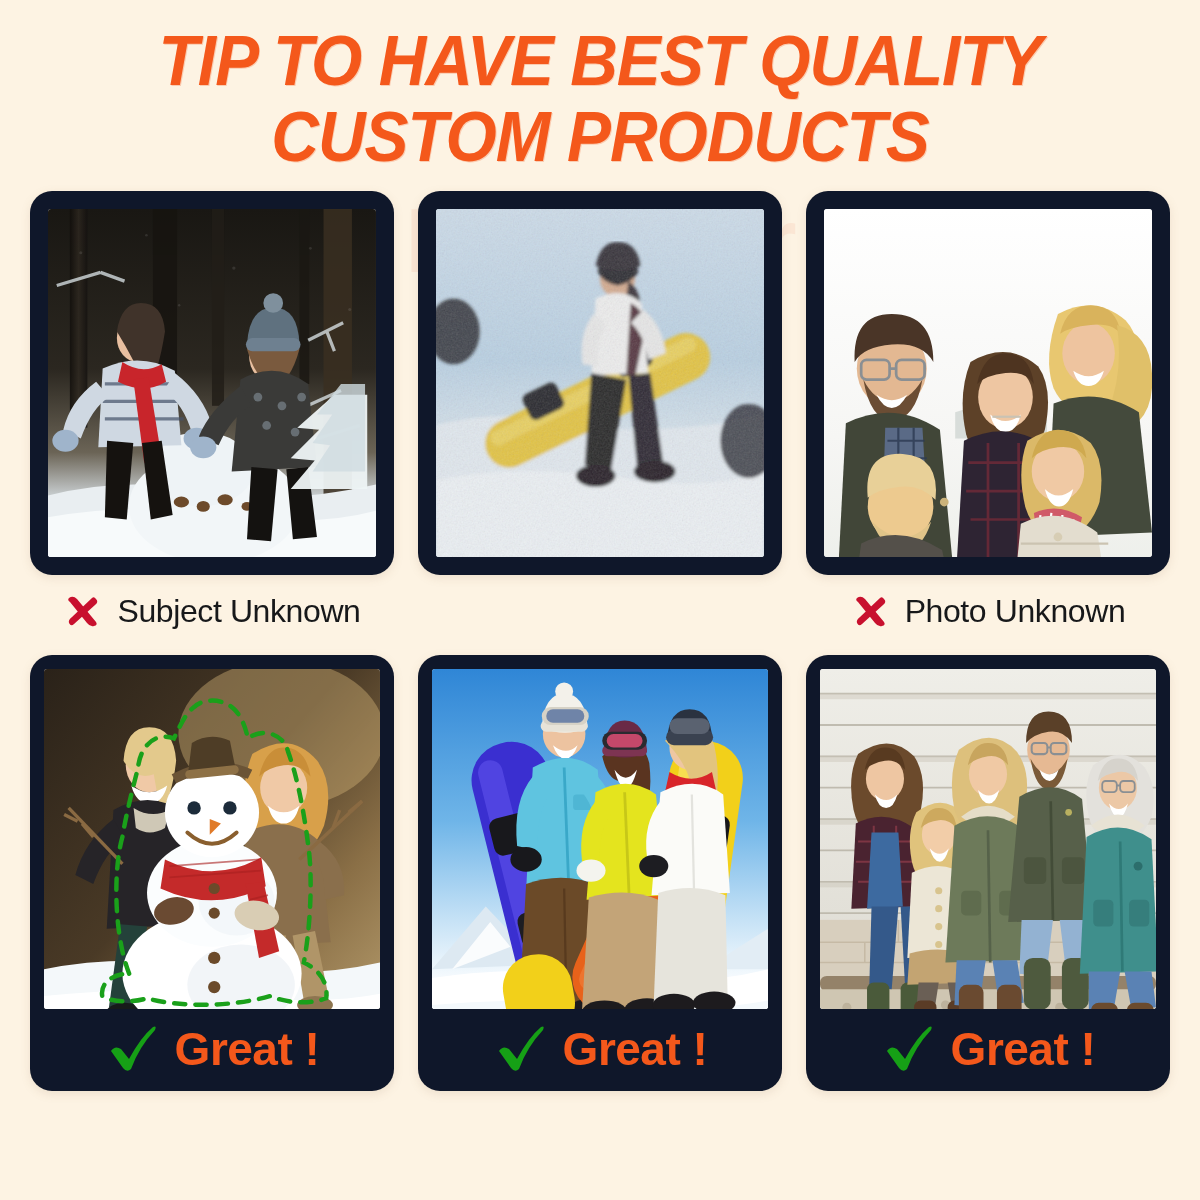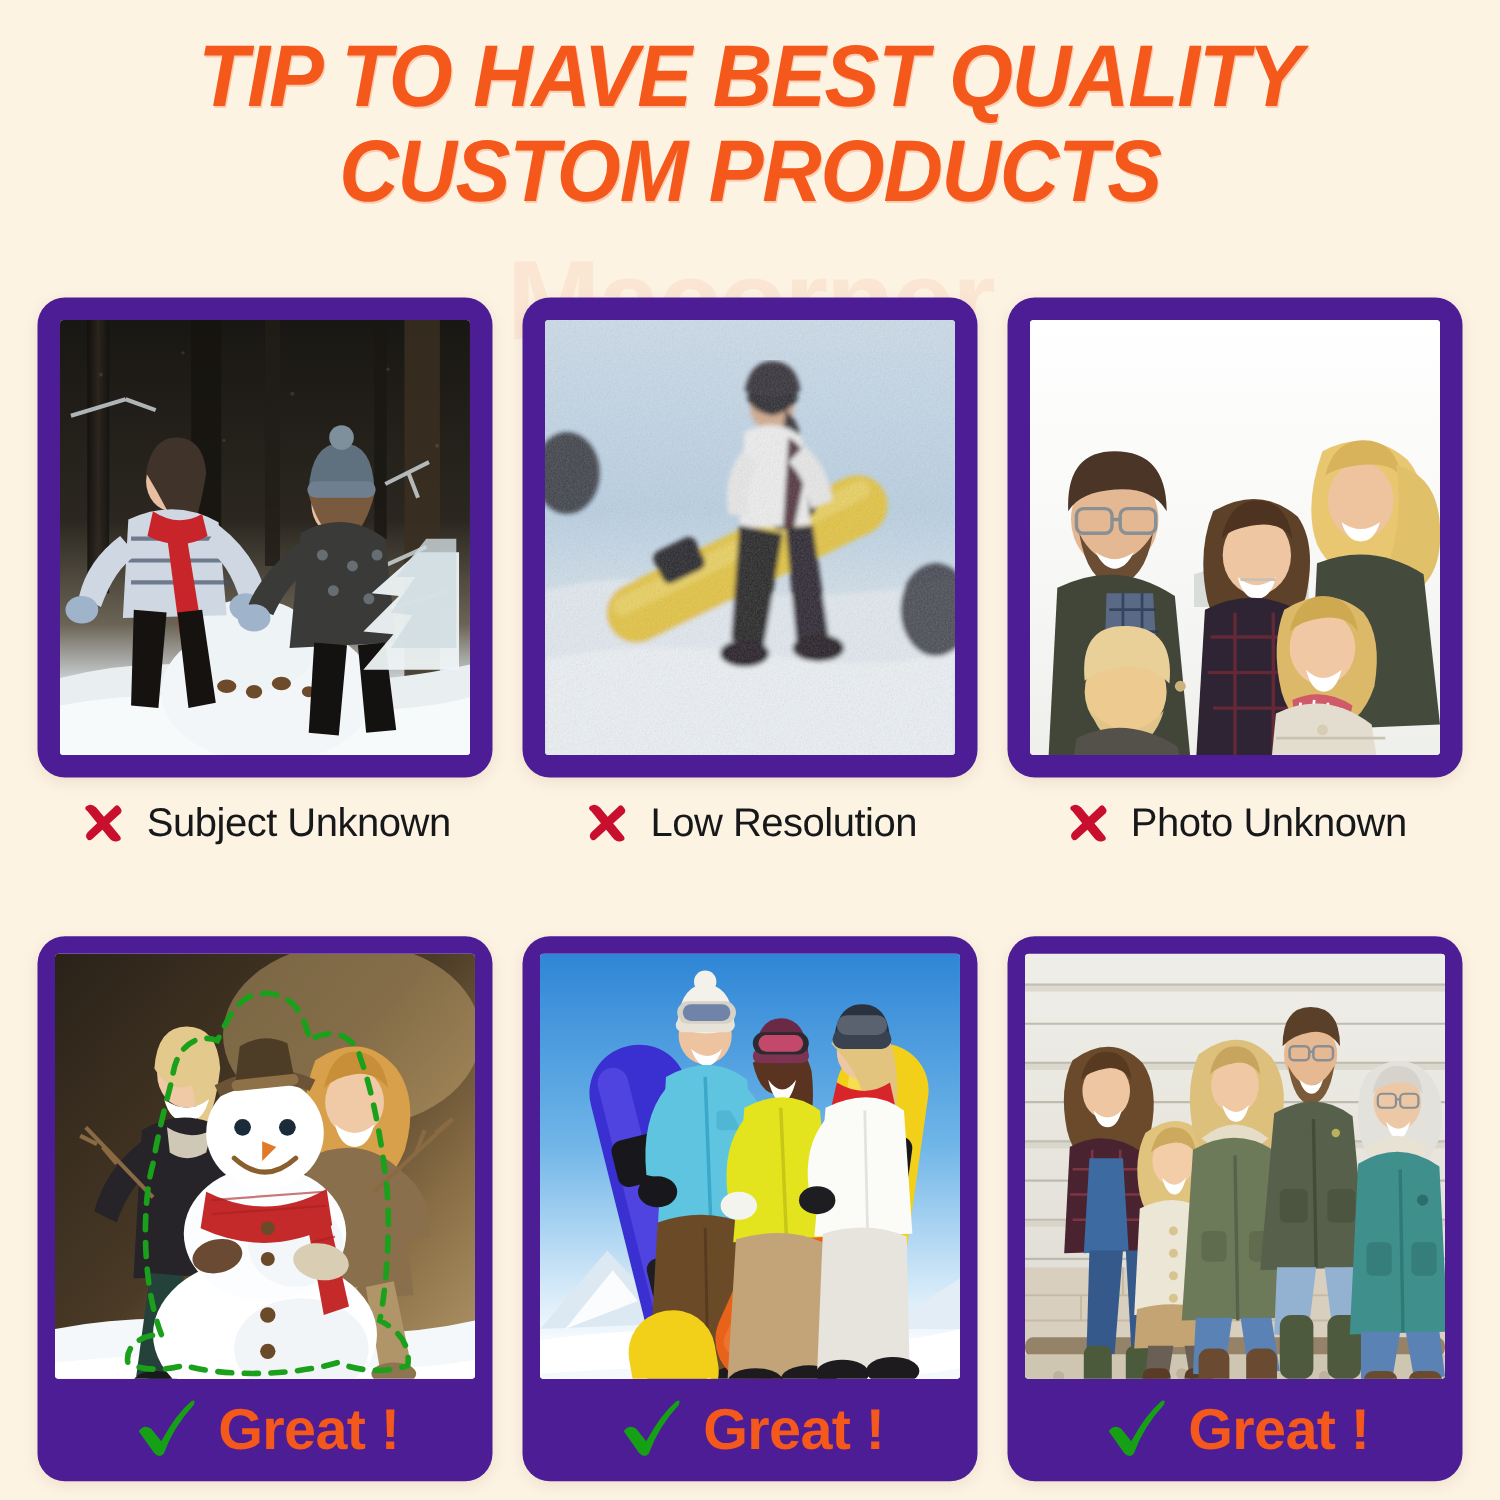--- a/index.html
+++ b/index.html
@@ -53,29 +53,28 @@
     grid-template-columns:repeat(3,1fr);
     grid-template-rows:auto auto;
     column-gap:30px;
     row-gap:4px;
     gap:24px;
   }
 
   .cell { display:flex; flex-direction:column; align-items:center; }
 
   .card {
-    background:#4c1d95;
+    background:#0f172a;
     border-radius:22px;
     box-shadow:0 3px 10px rgba(160,130,100,0.17);
     padding:18px;
     width:100%;
     display:flex;
     flex-direction:column;
     align-items:center;
-    margin-top:47px;
   }
   .card.row2 { padding:14px 14px 6px 14px; }
 
   .photo {
     width:100%;
     height:348px;
     border-radius:3px;
     overflow:hidden;
     position:relative;
     background:#e9e9e9;
@@ -309,29 +308,20 @@
 
               <ellipse cx="146" cy="244" rx="18" ry="10" fill="#121014"></ellipse>
               <ellipse cx="200" cy="240" rx="19" ry="10" fill="#121014"></ellipse>
             </g>
           </g>
 
           <rect width="300" height="348" filter="url(#grain)" opacity=".5"></rect>
           <rect width="300" height="348" filter="url(#grain)" opacity=".35" transform="translate(3,5)"></rect>
         </svg>
       </div>
-    </div>
-    <div class="label-outside">
-      <span class="ico">
-        <svg width="40" height="40" viewBox="0 0 40 40">
-          <path d="M6 7 Q10 4 14 8 L33 31 Q35 34 31 35 Q27 36 24 32 L7 11 Q4 9 6 7 Z" fill="#C8102E"></path>
-          <path d="M33 8 Q36 11 32 14 L11 33 Q8 36 6 32 Q5 29 9 26 L29 7 Q31 5 33 8 Z" fill="#C8102E"></path>
-        </svg>
-      </span>
-      <span class="txt">Low Resolution</span>
     </div>
   </div>
 
   <div class="cell">
     <div class="card">
       <div class="photo">
         <svg class="scene" viewBox="0 0 300 348" preserveAspectRatio="none">
           <defs>
             <linearGradient id="ovc" x1="0" y1="0" x2="0" y2="1">
               <stop offset="0%" stop-color="#ffffff"></stop>

